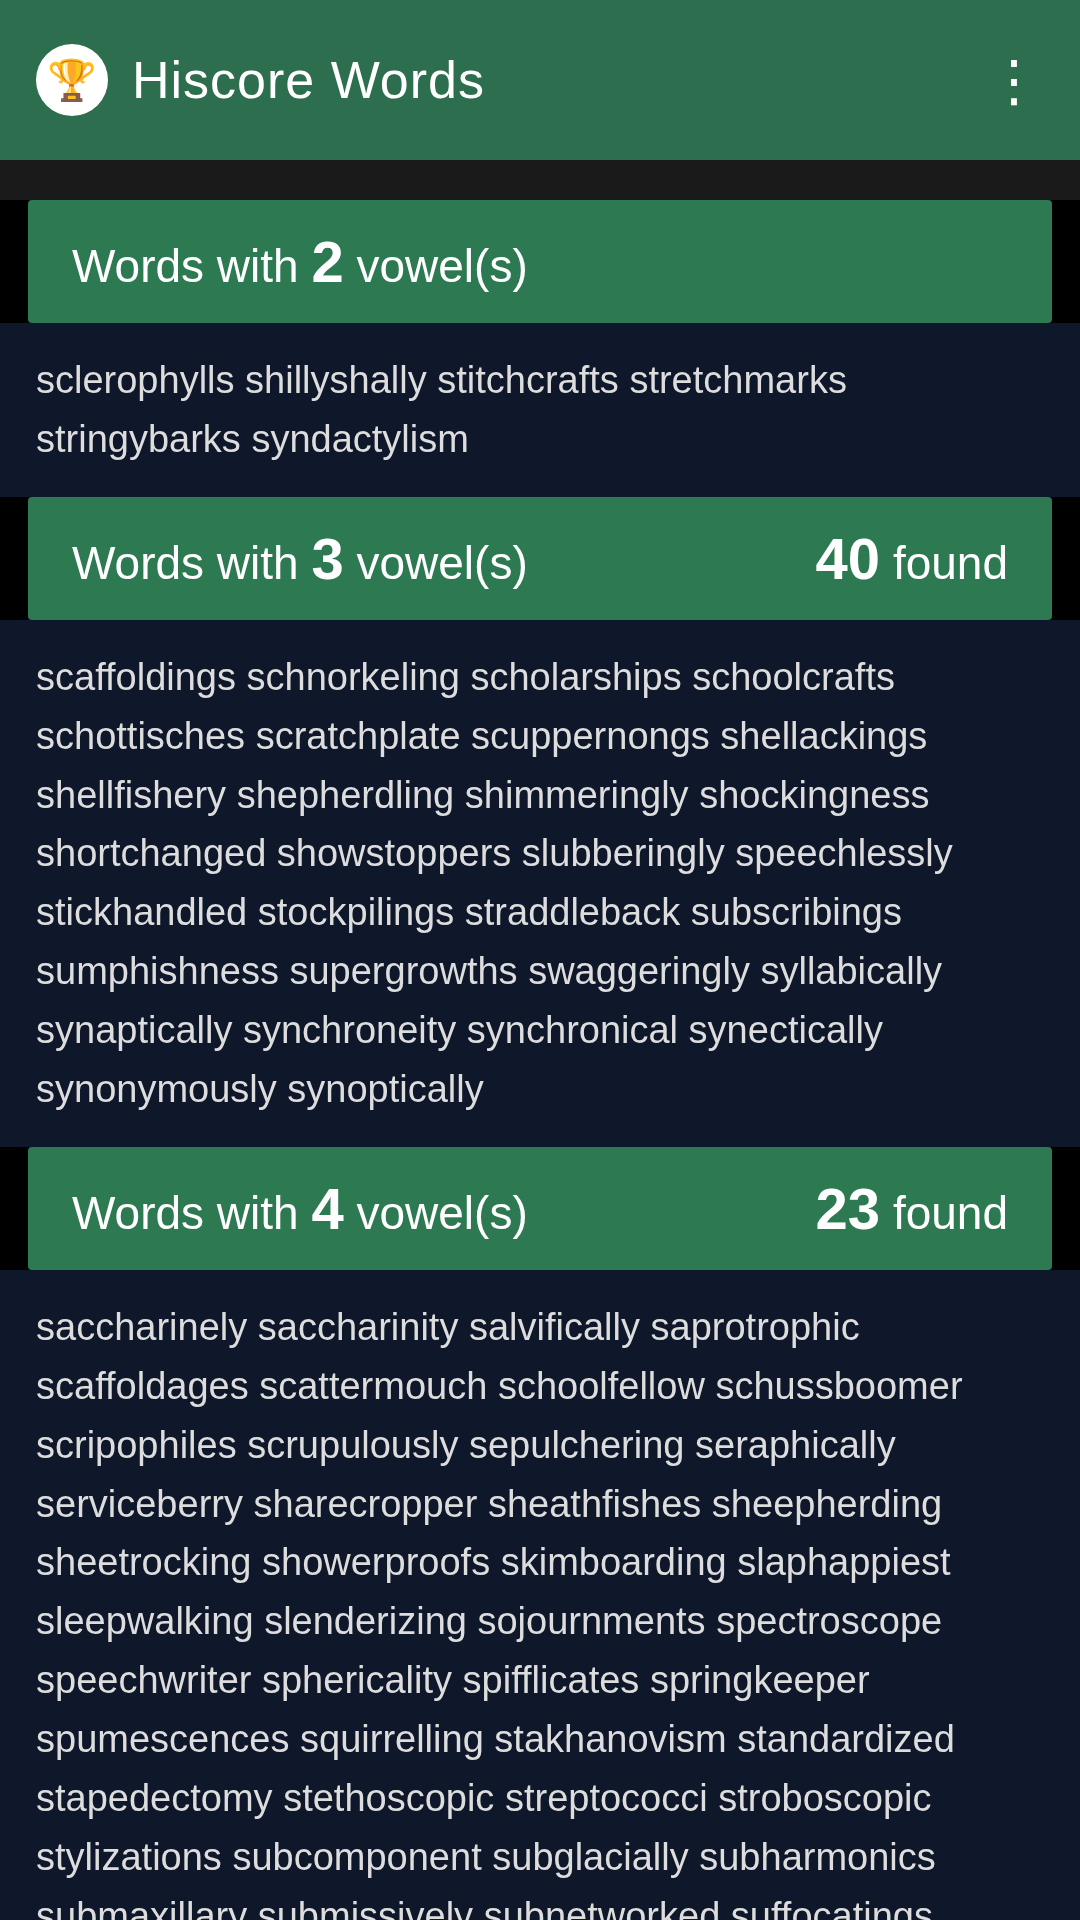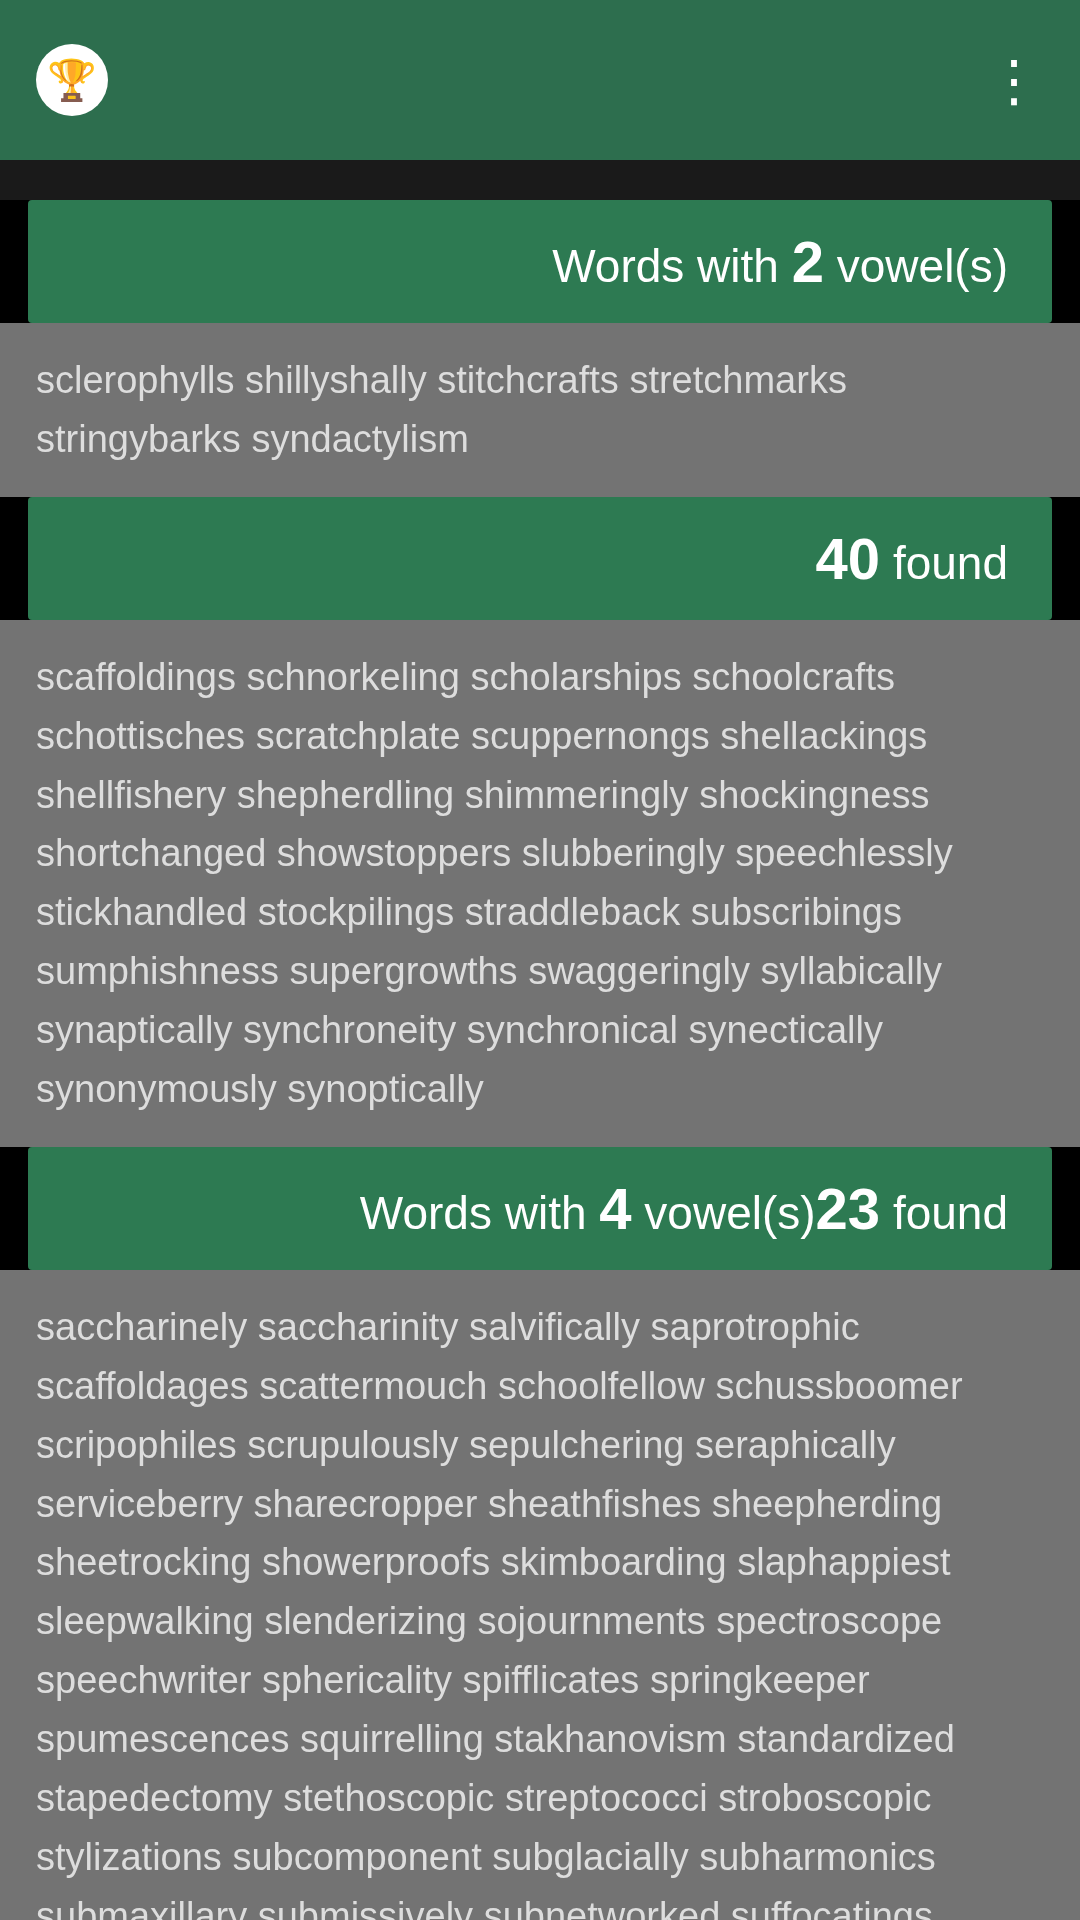--- a/index.html
+++ b/index.html
@@ -54,21 +54,21 @@
       background: #1a1a1a;
       height: 40px;
     }
 
     
     .section-header {
       background: #2d7a52;
       padding: 28px 44px;
       display: flex;
       align-items: center;
-      justify-content: flex-end;
+      justify-content: space-between;
       margin: 0 28px;
       border-radius: 4px;
     }
     .section-title {
       color: #fff;
       font-size: 46px;
       font-weight: 400;
     }
     .section-title strong {
       font-size: 58px;
@@ -83,49 +83,53 @@
       font-size: 58px;
       font-weight: 700;
     }
 
     
     .word-list {
       padding: 28px 36px;
       color: #222;
       font-size: 38px;
       line-height: 1.55;
-      background: #737373;
+      background: #0f172a;
       color: #ddd;
     }
   </style>
 </head>
 <body>
 
 <div class="topbar">
   <div class="topbar-left">
     <div class="trophy-icon">
       <span>🏆</span>
     </div>
+    <span class="topbar-title">Hiscore Words</span>
   </div>
   <div class="menu-icon">⋮</div>
 </div>
 
 <div class="dark-gap"></div>
 
 <div class="section-header">
   <span class="section-title">
     <span>Words with</span>&nbsp;<strong>2</strong>&nbsp;<span>vowel(s)</span>
   </span>
 </div>
 
 <div class="word-list">
   <span>sclerophylls  shillyshally  stitchcrafts  stretchmarks  stringybarks  syndactylism</span>
 </div>
 
 <div class="section-header">
+  <span class="section-title">
+    <span>Words with</span>&nbsp;<strong>3</strong>&nbsp;<span>vowel(s)</span>
+  </span>
   <span class="section-count">
     <strong>40</strong>&nbsp;<span>found</span>
   </span>
 </div>
 
 <div class="word-list">
   <span>scaffoldings  schnorkeling  scholarships  schoolcrafts  schottisches  scratchplate  scuppernongs  shellackings  shellfishery  shepherdling  shimmeringly  shockingness  shortchanged  showstoppers  slubberingly  speechlessly  stickhandled  stockpilings  straddleback  subscribings  sumphishness  supergrowths  swaggeringly  syllabically  synaptically  synchroneity  synchronical  synectically  synonymously  synoptically</span>
 </div>
 
 <div class="section-header">

